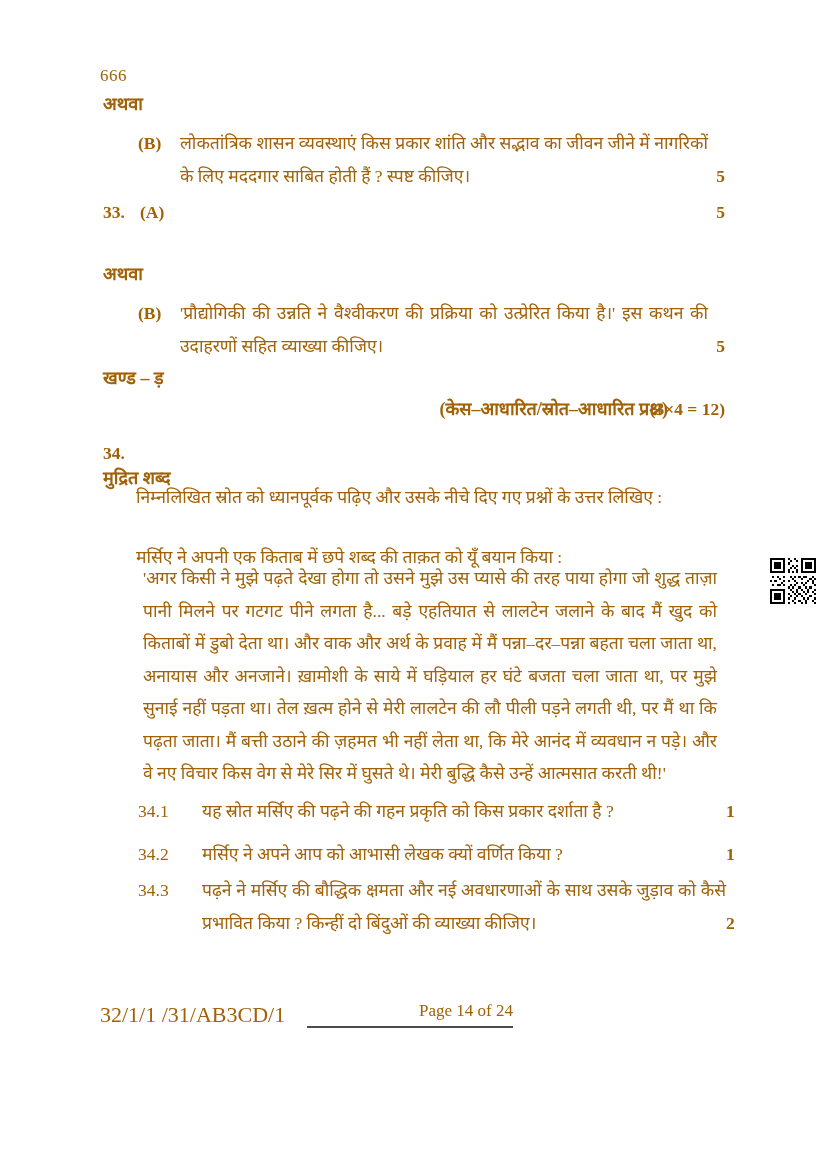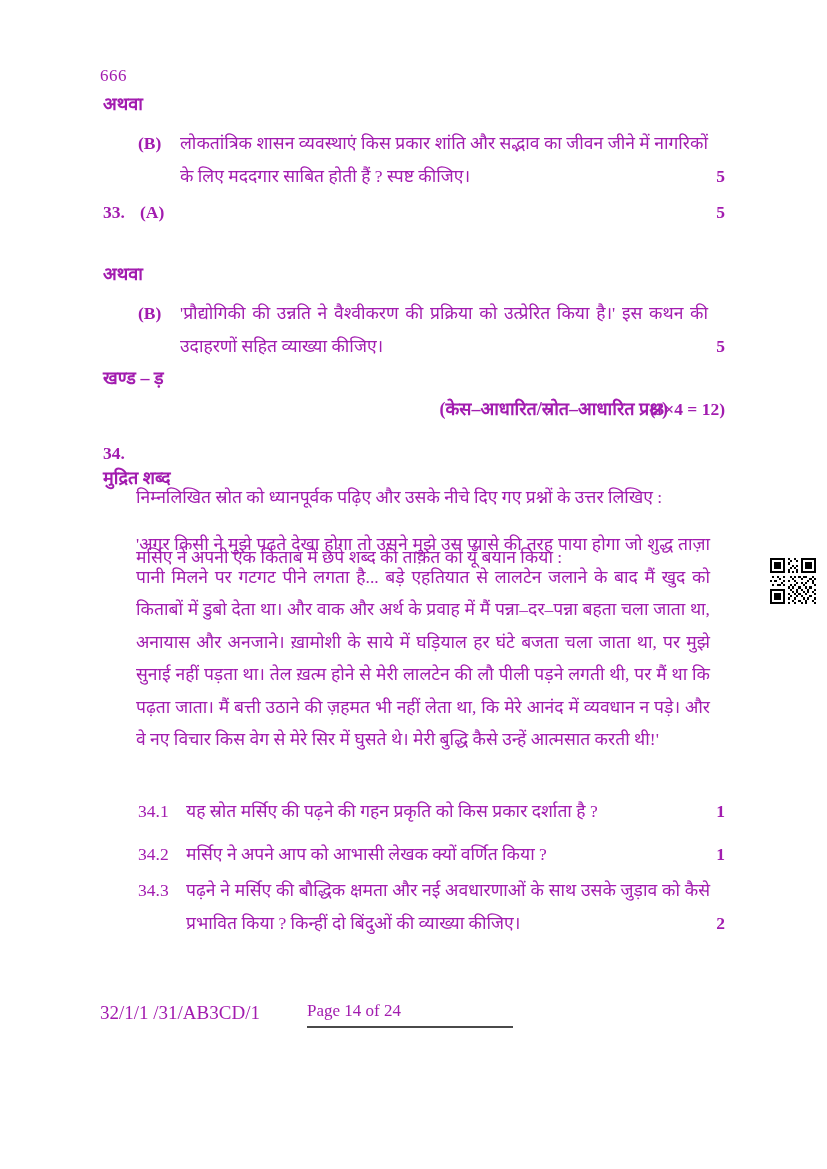--- a/index.html
+++ b/index.html
@@ -1,53 +1,53 @@
 <!DOCTYPE html>
 <html><head>
 <meta charset="utf-8">
 <style>
   html,body { margin:0; padding:0; background:#e8e8e8; }
   .page {
     position:relative;
     width:827px; height:1169px;
     background:#ffffff;
     font-family:"Liberation Serif","DejaVu Serif",serif;
-    color:#a21caf;
+    color:#a16207;
     overflow:hidden;
   }
   .abs { position:absolute; }
   .corner { left:100px; top:66px; font-size:17px; letter-spacing:0.5px; }
   .content { position:absolute; left:103px; top:0; width:622px; }
   .center-heading {
     position:absolute; width:565px; 
     font-weight:bold; font-size:18px; line-height:24px;
   }
   .qrow { position:absolute; display:flex; width:622px; line-height:33px; font-size:17.5px; }
   .cell { flex:none; }
   .c-spacer35 { width:35px; }
   .c-num { width:37px; font-weight:bold; }
   .c-num34 { width:33px; font-weight:bold; }
   .c-sub { width:42px; font-weight:bold; }
   .c-sublabel { width:48px; }
   .c-text { width:528px; text-align:justify; }
   .c-text-wide { width:589px;margin-top:44px; }
-  .c-text-sq { width:524px; text-align:justify; }
+  .c-text-sq { width:524px; text-align:justify;margin-left:16px; }
   .c-marks {
     flex:1; display:flex; align-items:flex-end; justify-content:flex-end;
     font-weight:bold; font-size:17.5px;
   }
   .passage {
-    position:absolute; left:33px; width:574px;
-    font-size:17.5px; line-height:32.5px; text-align:justify;
+    position:absolute; left:40px; width:574px;
+    font-size:17.5px; line-height:32.5px; text-align:justify;margin-top:34px;
   }
   .sec-sub-row { position:absolute; width:622px; line-height:26px; }
   .sec-sub-center { display:block; width:565px; text-align:right; font-weight:bold; font-size:18px; }
   .sec-marks { position:absolute; right:0; top:0; font-weight:bold; font-size:17.5px; }
-  .footer-code { left:100px; top:1002px; font-size:19px; }
-  .footer-page { left:307px; top:1001px; width:206px; text-align:left; font-size:17px; }
+  .footer-code { left:100px; top:1002px; font-size:22px; }
+  .footer-page { left:307px; top:1001px; width:206px; text-align:right; font-size:17px; }
   .footer-line { left:307px; top:1026px; width:206px; height:2px; background:#4a4a4a; }
   .qr { left:770px; top:558px; width:46px; height:46px; }
 </style>
 </head>
 <body>
 
 <div class="page">
 
   <div class="abs corner">666</div>
 

